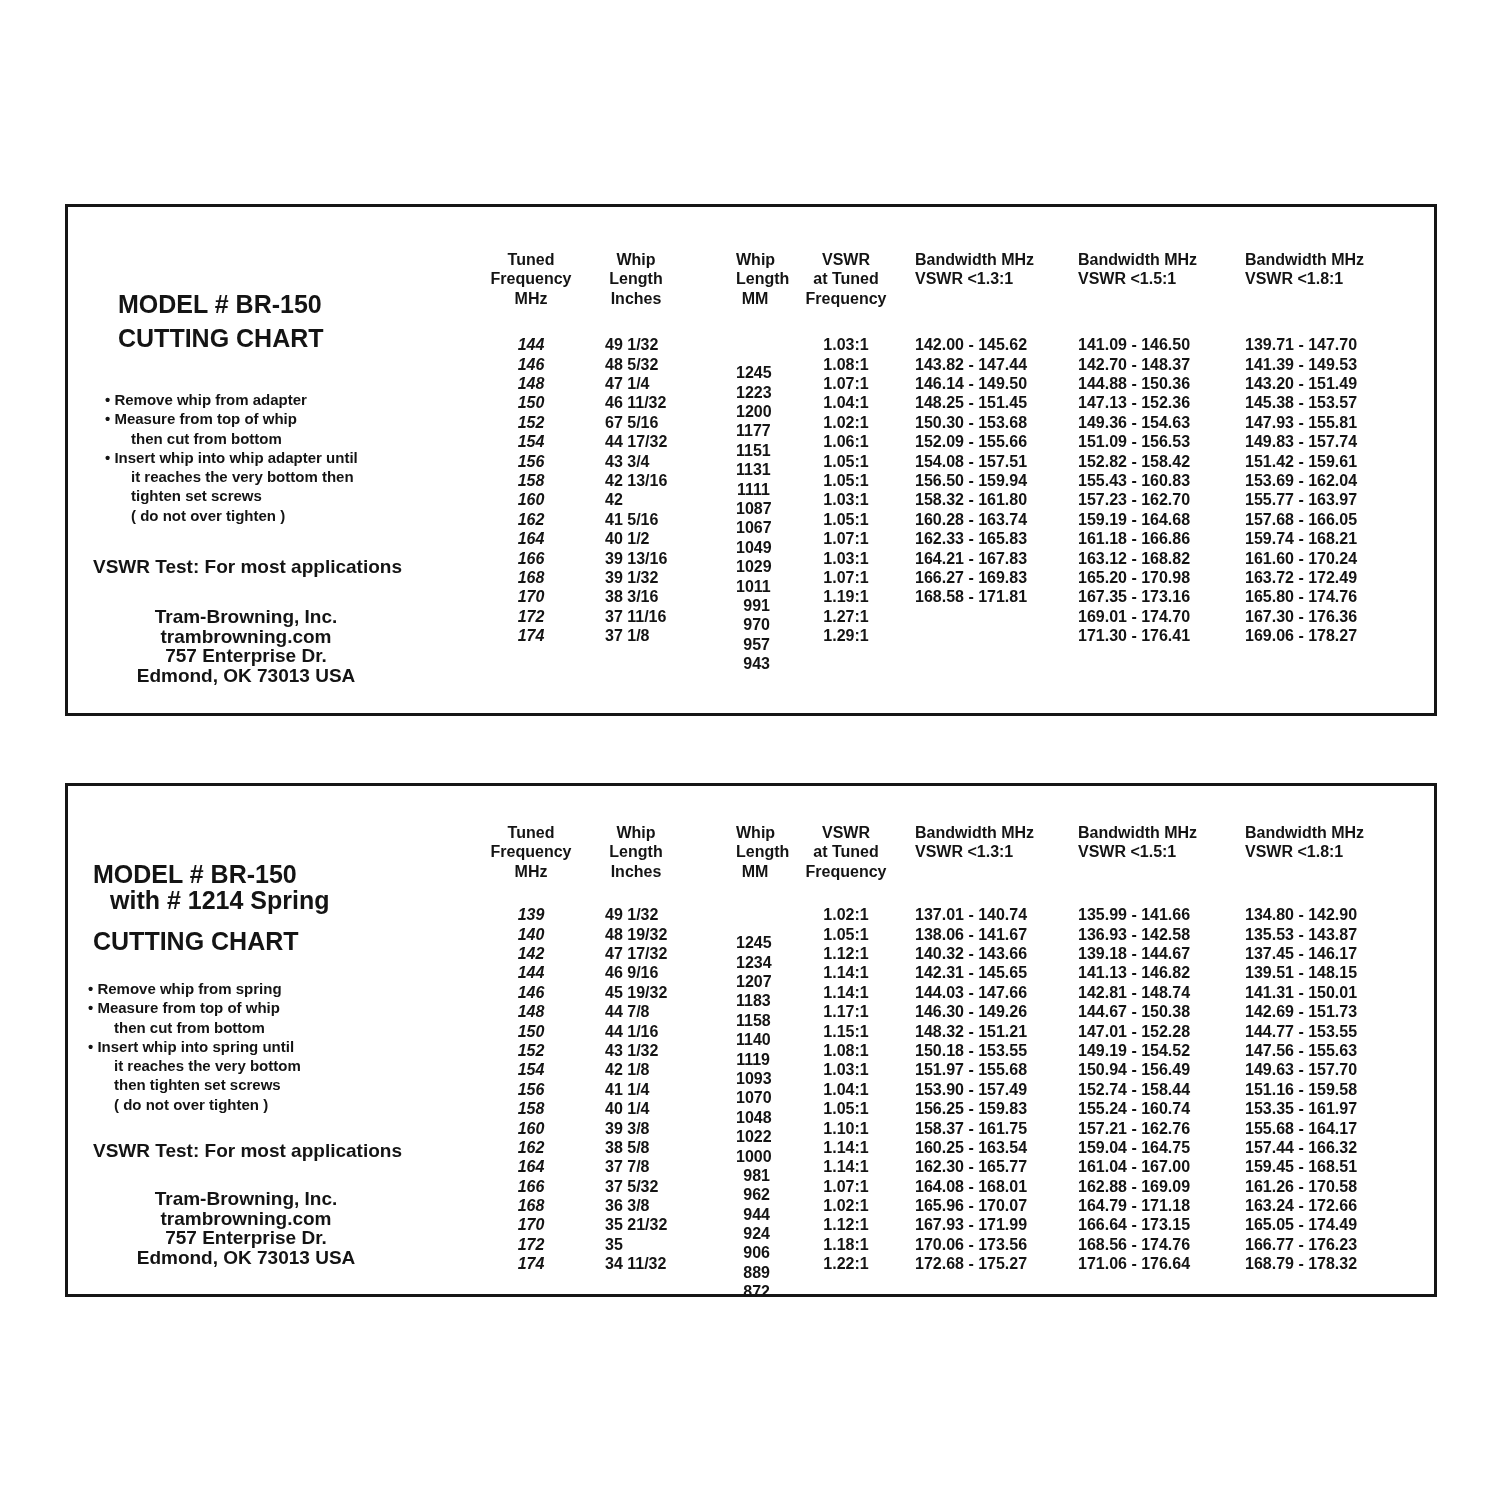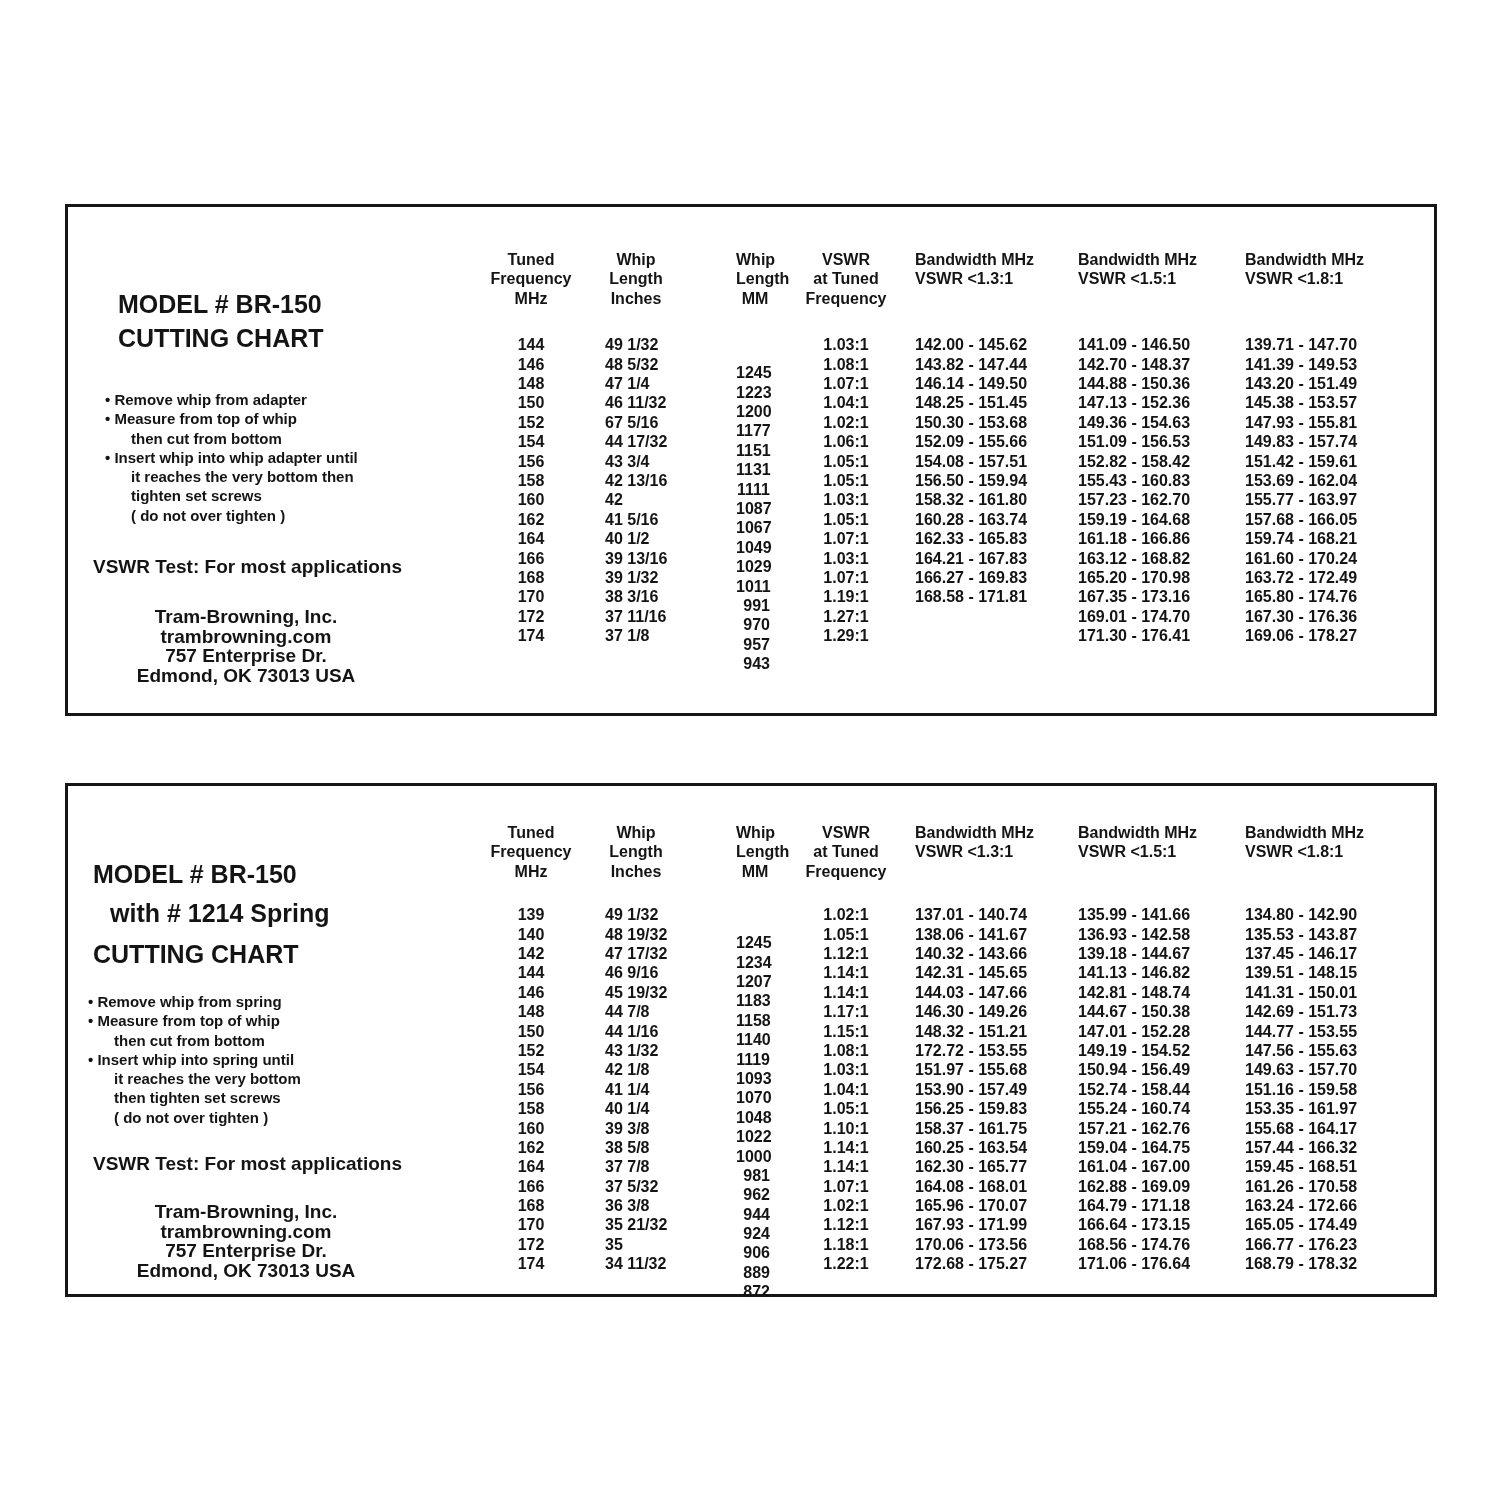--- a/index.html
+++ b/index.html
@@ -16,21 +16,21 @@
   .box-bottom{top:783px;height:514px;}
 
   .left-panel{flex:0 0 400px;width:400px;}
   .table-area{flex:1 1 auto;font-size:16px;}
 
   
   .model-line,.model-sub,.chart-title{font-size:25px;line-height:26px;white-space:nowrap;}
   .box-top .model-line{margin:84px 0 0 50px;}
   .box-top .chart-title{margin:8px 0 0 50px;}
   .box-bottom .model-line{margin:77px 0 0 25px;line-height:22px;}
-  .box-bottom .model-sub{margin:17px 0 0 42px;line-height:22px;}
+  .box-bottom .model-sub{margin:4px 0 0 42px;line-height:22px;}
   .box-bottom .chart-title{margin:17px 0 0 25px;}
 
   .instructions{font-size:15px;line-height:19.3px;white-space:nowrap;}
   .box-top .instructions{margin:39px 0 0 37px;}
   .box-bottom .instructions{margin:25px 0 0 20px;}
   .instr-line.cont{padding-left:26px;}
 
   .vswr-note{font-size:19px;line-height:19.3px;white-space:nowrap;}
   .box-top .vswr-note{margin:32px 0 0 25px;}
   .box-bottom .vswr-note{margin:27px 0 0 25px;}
@@ -49,21 +49,21 @@
   .th{line-height:19.4px;white-space:nowrap;}
   .th.c1,.th.c4{text-align:center;}
   .th.c2{text-align:center;padding-right:58px;}
   .th.c3{text-align:center;padding-right:10px;}
   .th.c5,.th.c6,.th.c7{padding-left:7px;}
 
   .box-top .tbody{margin-top:27px;}
   .box-bottom .tbody{margin-top:24px;}
   .tr{height:19.4px;line-height:19.4px;}
   .td{white-space:nowrap;}
-  .td.c1{text-align:center;}
+  .td.c1{text-align:center;font-style:italic;}
   .td.c2{padding-left:11px;}
   .td.c3{text-align:right;padding-right:14px;margin-top:28px;}
   .td.c4{text-align:center;}
   .td.c5,.td.c6,.td.c7{padding-left:7px;}
 </style>
 </head>
 <body>
 
 <div class="box box-top">
   <div class="left-panel">
@@ -389,21 +389,21 @@
           <div class="td c4">1.15:1</div>
           <div class="td c5">148.32 - 151.21</div>
           <div class="td c6">147.01 - 152.28</div>
           <div class="td c7">144.77 - 153.55</div>
         </div>
         <div class="tr">
           <div class="td c1">152</div>
           <div class="td c2">43 1/32</div>
           <div class="td c3">1093</div>
           <div class="td c4">1.08:1</div>
-          <div class="td c5">172.72 - 153.55</div>
+          <div class="td c5">150.18 - 153.55</div>
           <div class="td c6">149.19 - 154.52</div>
           <div class="td c7">147.56 - 155.63</div>
         </div>
         <div class="tr">
           <div class="td c1">154</div>
           <div class="td c2">42 1/8</div>
           <div class="td c3">1070</div>
           <div class="td c4">1.03:1</div>
           <div class="td c5">151.97 - 155.68</div>
           <div class="td c6">150.94 - 156.49</div>

